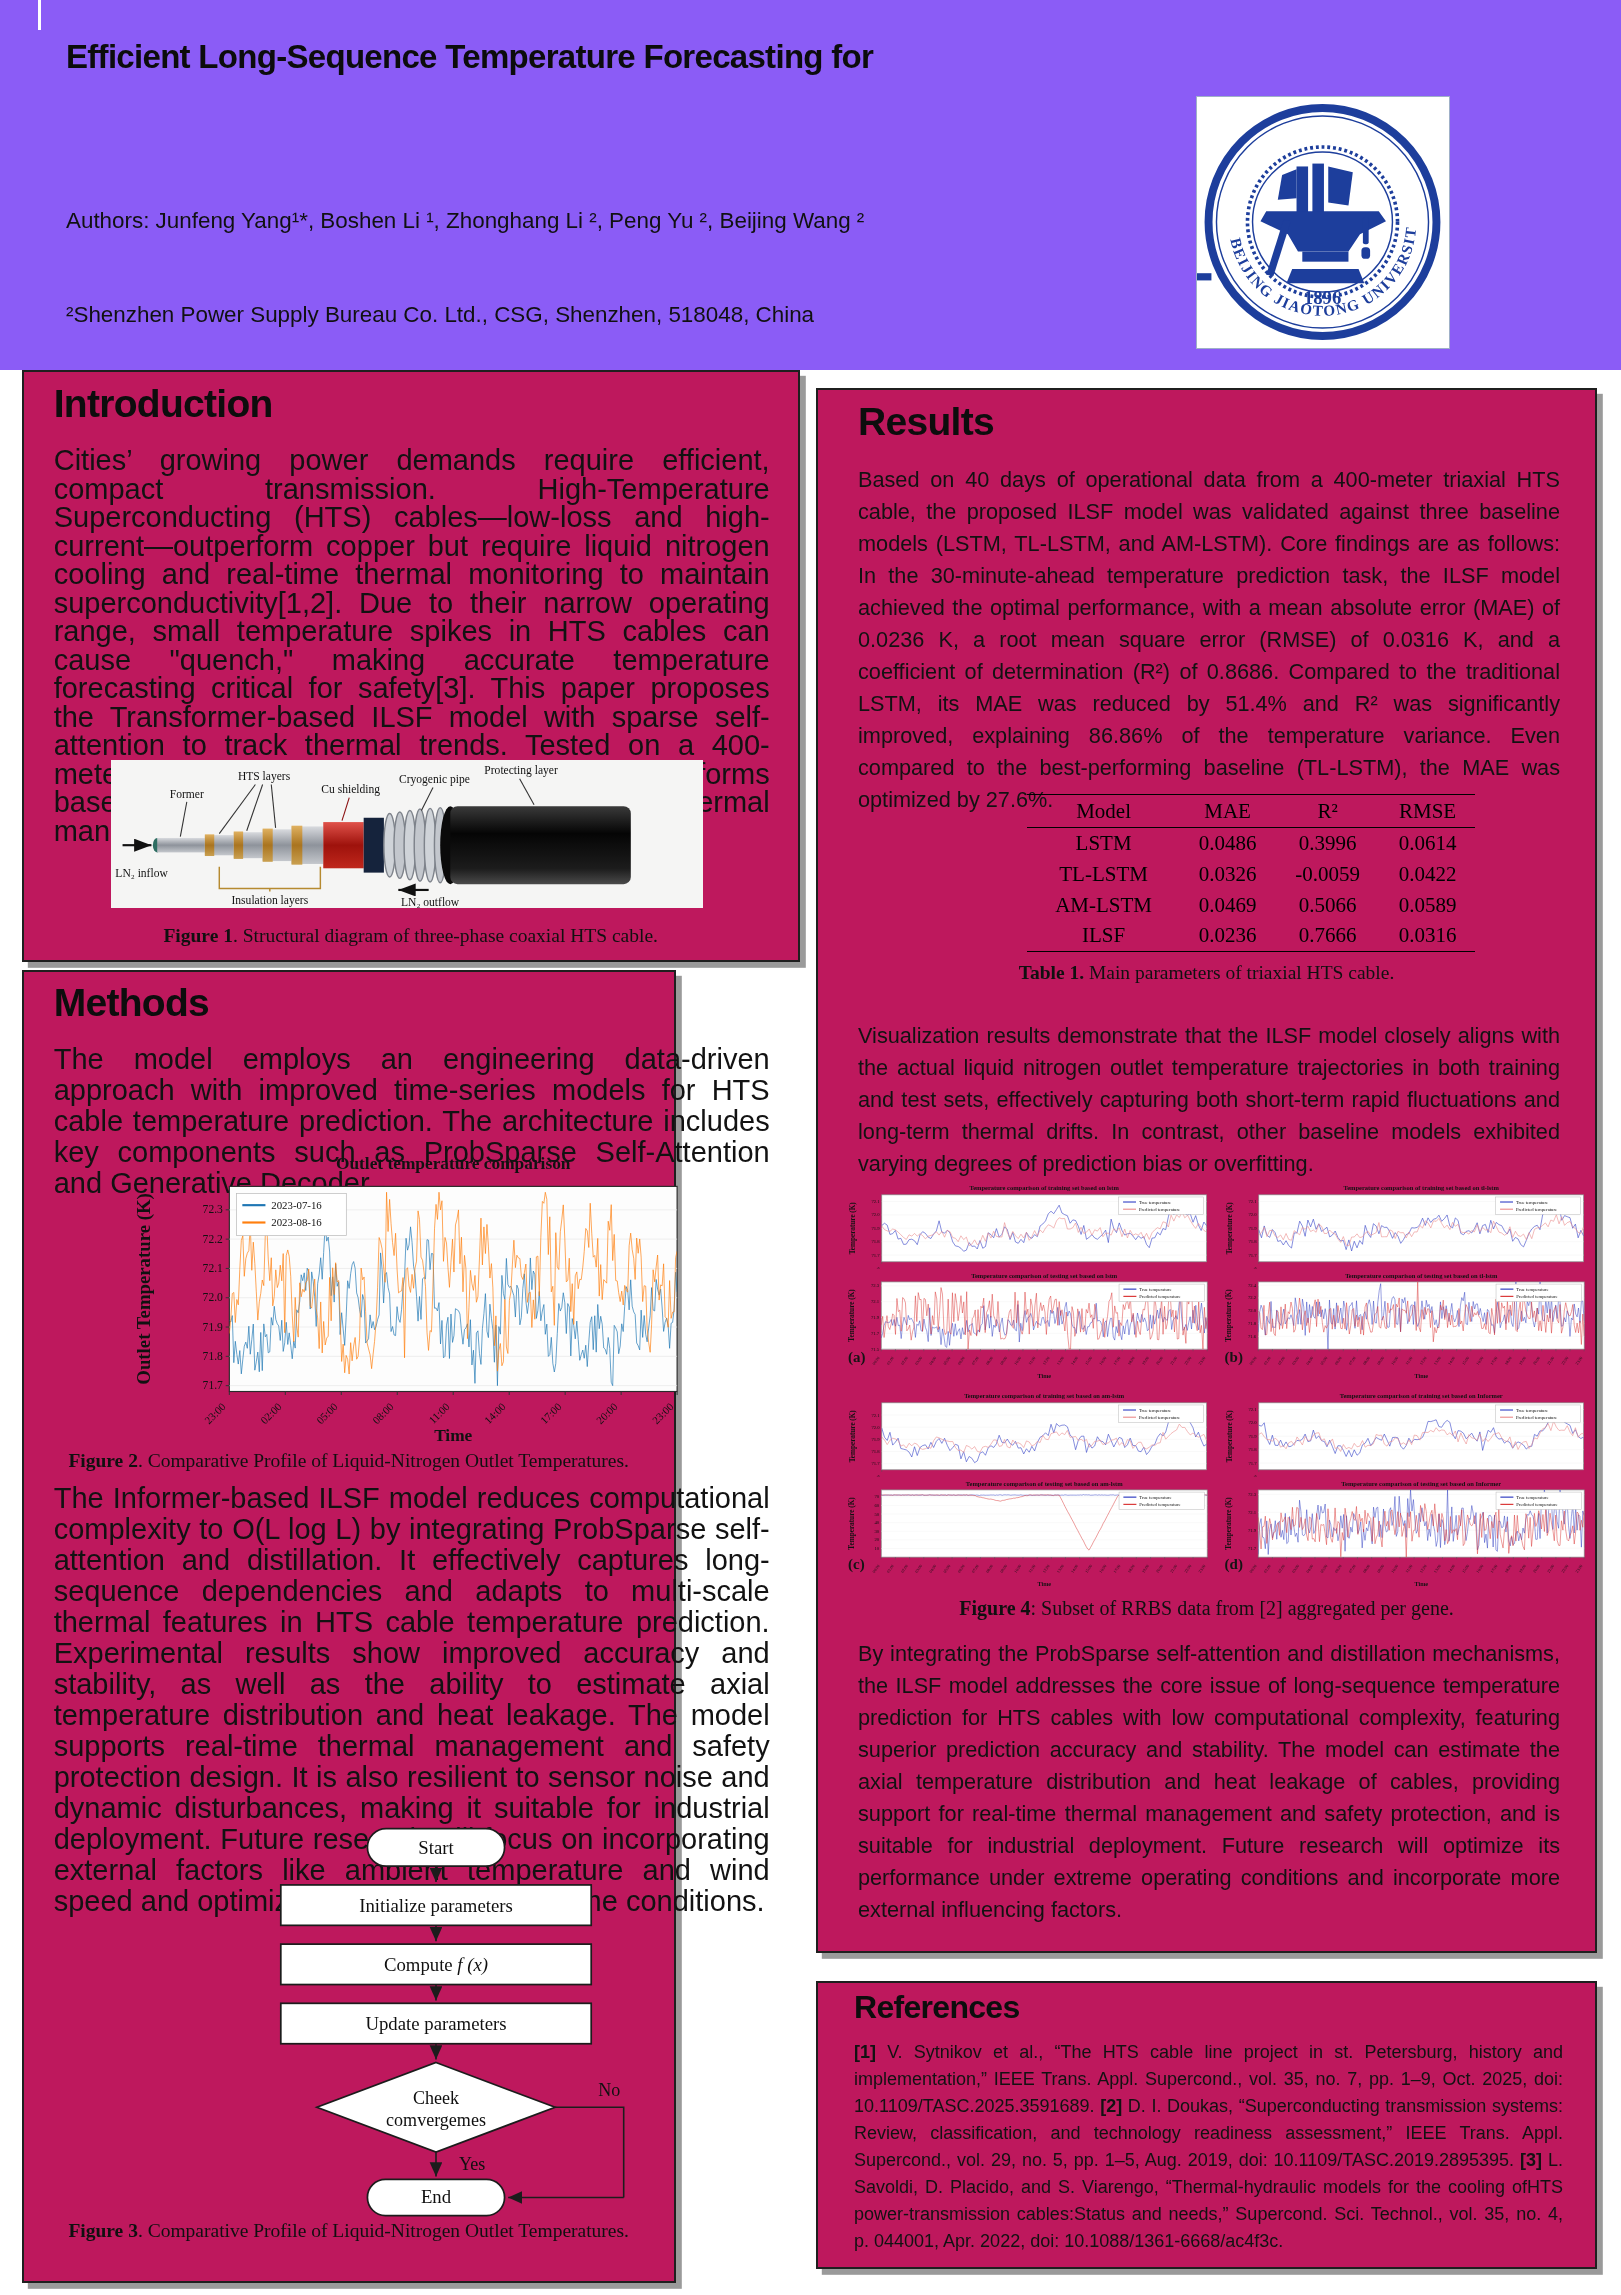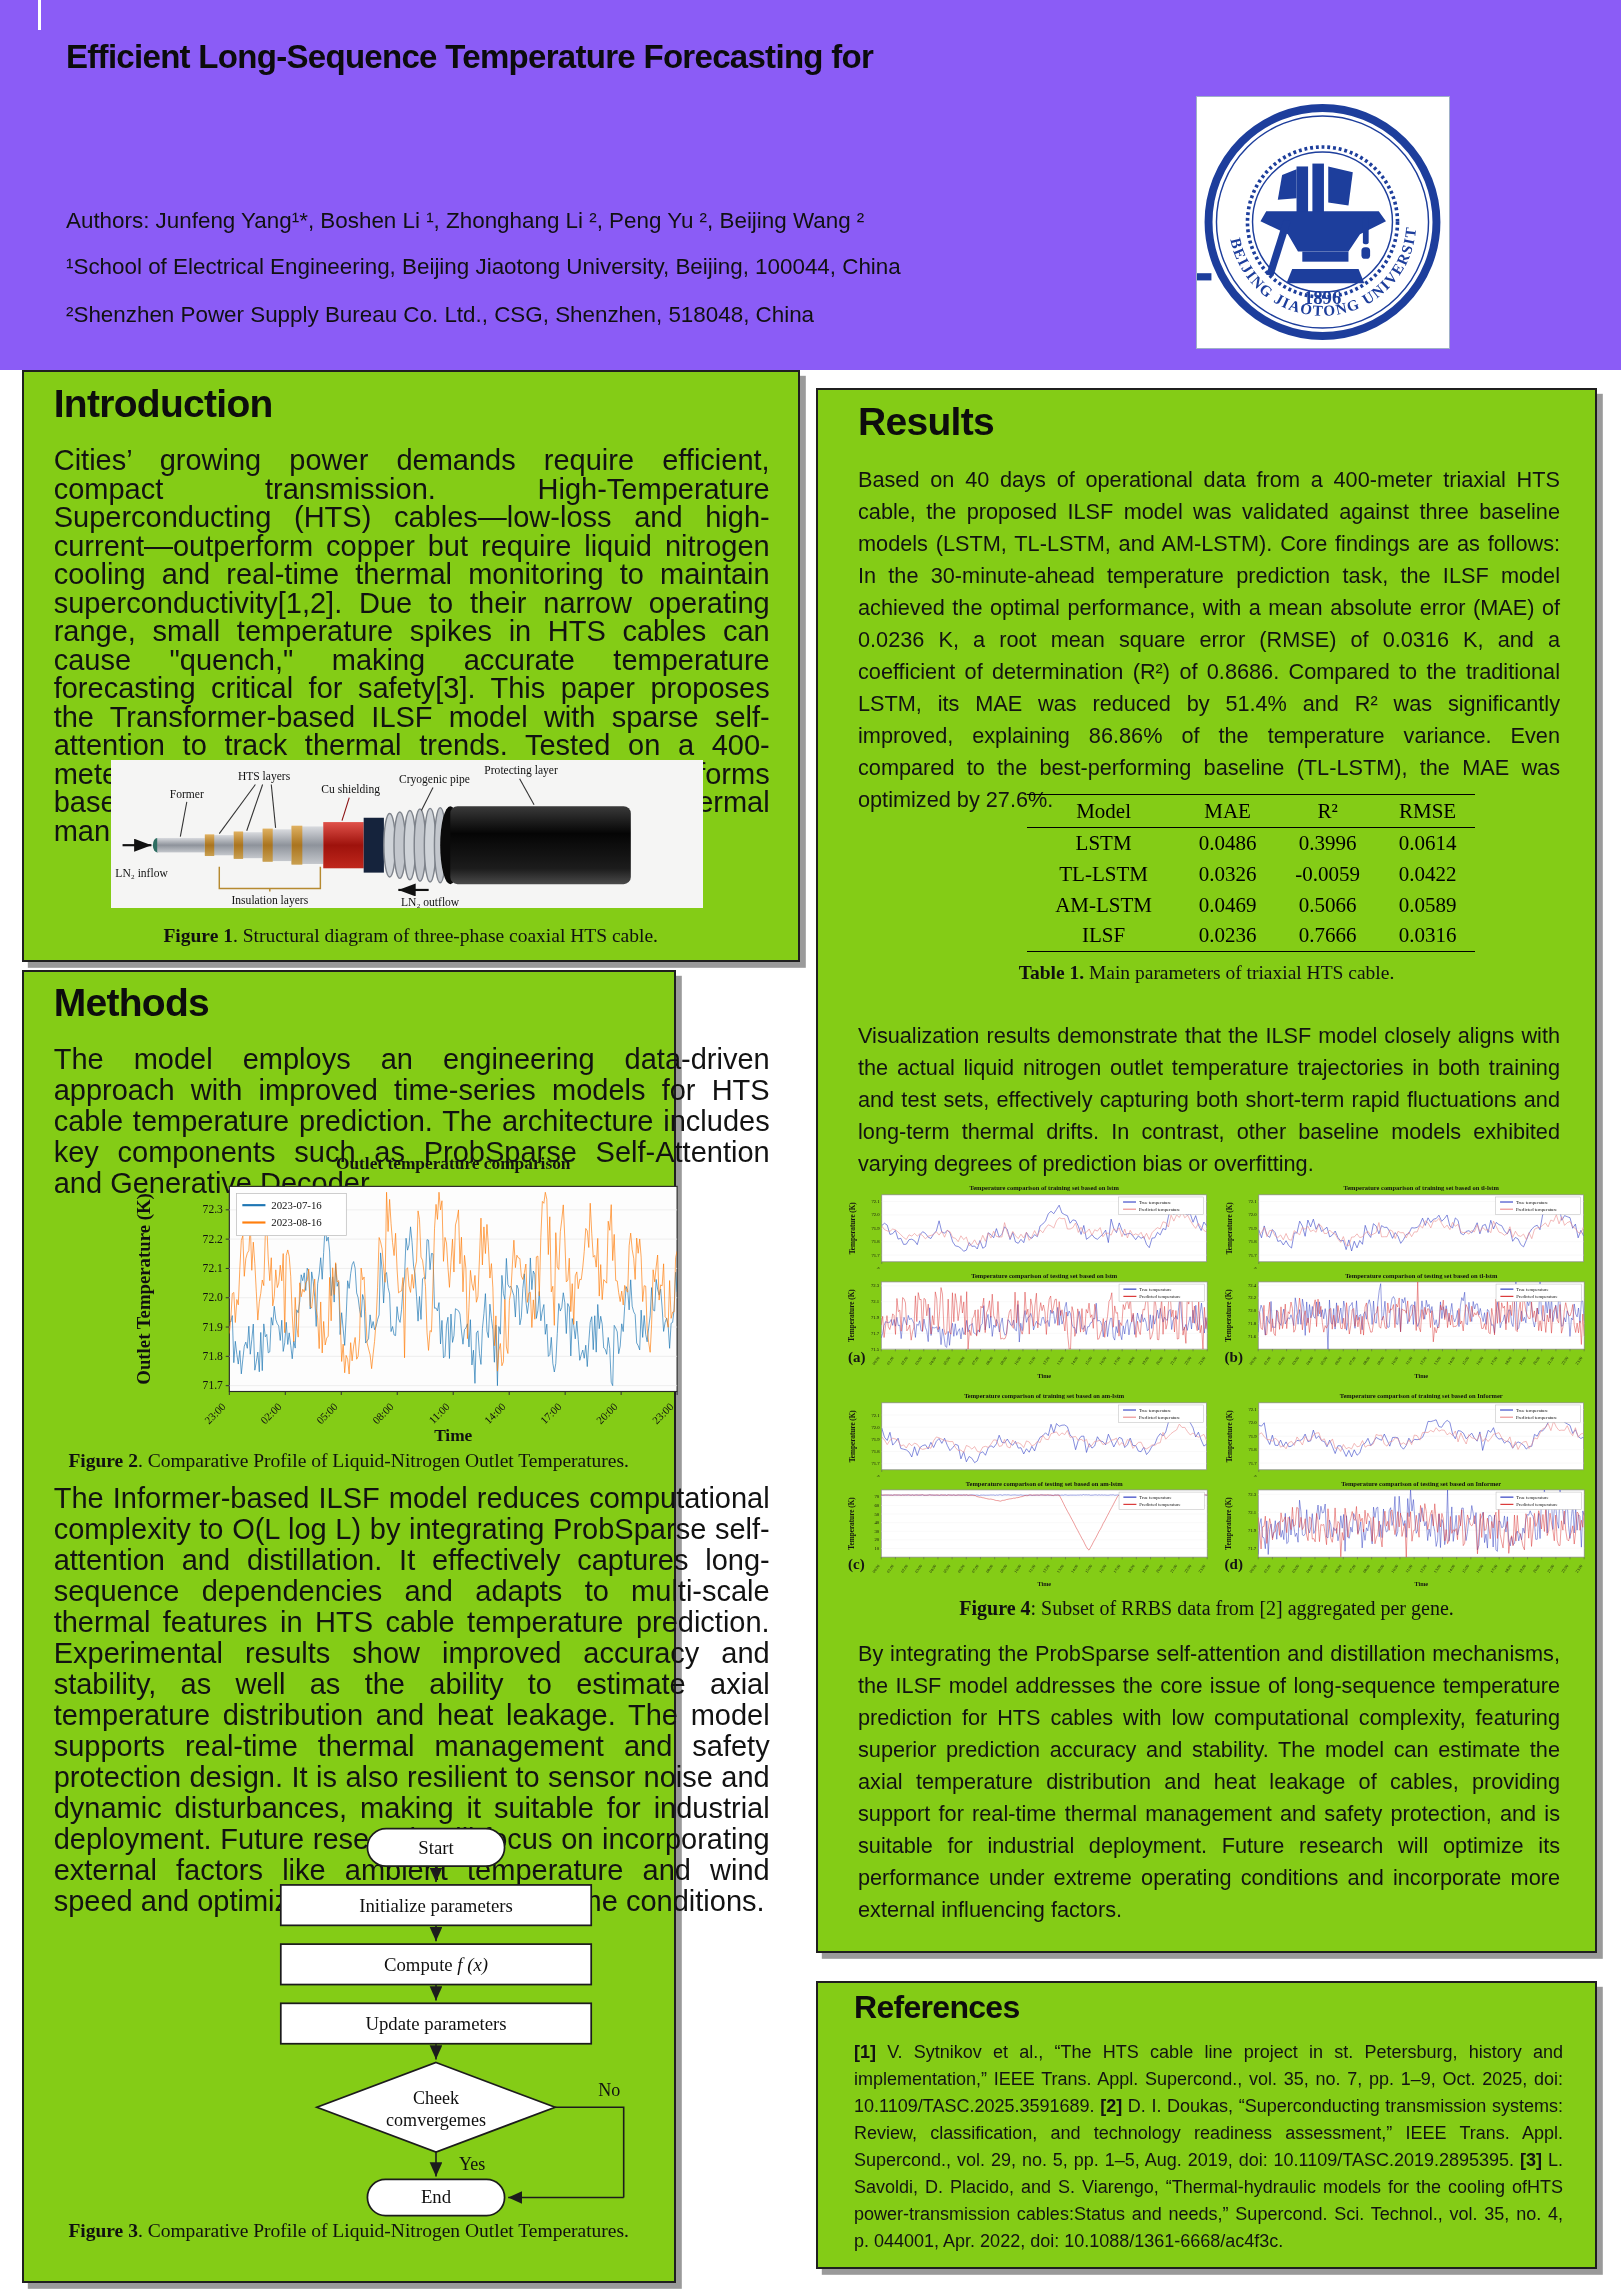--- a/index.html
+++ b/index.html
@@ -6,21 +6,21 @@
   body{width:1621px;height:2295px;position:relative;background:#ffffff;
        font-family:"Liberation Sans",sans-serif;color:#141414;}
   .hdr{position:absolute;left:0;top:0;width:1621px;height:370px;background:#8b5cf6;}
   .hdr-tick{position:absolute;left:38px;top:0;width:2.9px;height:30px;background:#ffffff;}
   .title{position:absolute;left:66px;font-weight:bold;font-size:33px;letter-spacing:-0.7px;color:#0c0c0c;}
   .t1{top:38px;} .t2{top:121px;}
   .meta{position:absolute;left:66px;font-size:22.4px;color:#111;}
   .m1{top:208px;} .m2{top:254px;} .m3{top:302px;}
   .logo{position:absolute;left:1196px;top:96px;width:254px;height:253px;background:#ffffff;
         border:1.4px solid #9fb0c8;box-sizing:border-box;}
-  .panel{position:absolute;background:#84cc16;border:2.2px solid #1f1f1f;box-sizing:border-box;
+  .panel{position:absolute;background:#be185d;border:2.2px solid #1f1f1f;box-sizing:border-box;
          box-shadow:5.8px 5.8px 0 #9a9a9a;}
   #p-intro{left:21.7px;top:370px;width:778px;height:592px;}
   #p-methods{left:21.7px;top:970px;width:654px;height:1313px;}
   #p-results{left:816px;top:388px;width:781px;height:1565px;}
   #p-refs{left:816px;top:1981px;width:781px;height:288px;}
   .h2{position:absolute;left:30px;font-size:39px;font-weight:bold;letter-spacing:-0.7px;color:#0d0d0d;}
   .body{position:absolute;left:30px;width:716px;font-size:29px;line-height:28.5px;
         text-align:justify;color:#121212;}
   .bodyR{position:absolute;left:40px;width:702px;font-size:21.7px;line-height:32px;
         text-align:justify;color:#121212;}
@@ -45,21 +45,20 @@
   .flow{position:absolute;left:181px;top:852px;}
   .cap3{top:1248px;}
 </style>
 </head>
 <body>
 
 <div class="hdr">
   <div class="hdr-tick"></div>
   <div class="title t1">Efficient Long-Sequence Temperature Forecasting for</div>
   <div class="meta m1">Authors:  Junfeng Yang¹*, Boshen Li ¹, Zhonghang Li ², Peng Yu ², Beijing Wang ²</div>
-  <div class="meta m2">¹School of Electrical Engineering, Beijing Jiaotong University, Beijing, 100044, China</div>
   <div class="meta m3">²Shenzhen Power Supply Bureau Co. Ltd., CSG, Shenzhen, 518048, China</div>
   <div class="logo">
     <svg width="251" height="250" viewBox="0 0 348 346">
       <circle cx="174" cy="173" r="158" fill="none" stroke="#1d3e9c" stroke-width="11"></circle>
       <circle cx="174" cy="173" r="147" fill="none" stroke="#1d3e9c" stroke-width="2"></circle>
       <circle cx="174" cy="173" r="104" fill="none" stroke="#1d3e9c" stroke-width="5" stroke-dasharray="4 4"></circle>
       <circle cx="174" cy="173" r="97" fill="none" stroke="#1d3e9c" stroke-width="2"></circle>
       <g fill="#1d3e9c">
         <rect x="138" y="96" width="16" height="70"></rect>
         <rect x="160" y="92" width="16" height="74"></rect>

